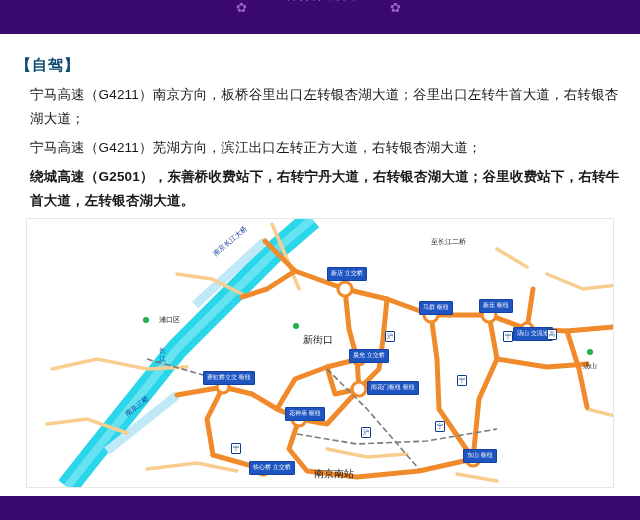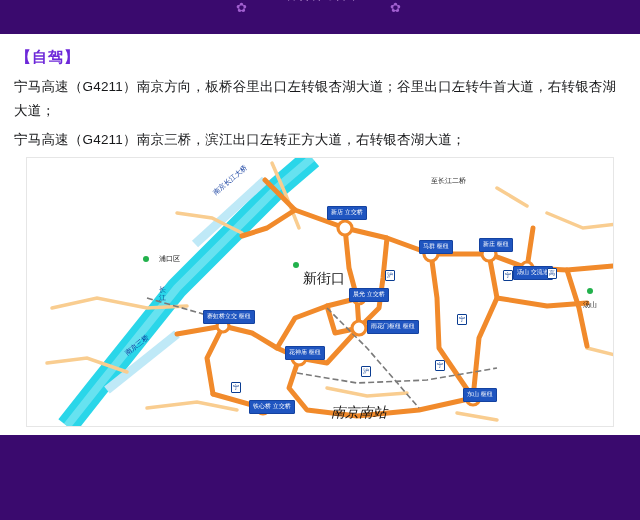--- a/index.html
+++ b/index.html
@@ -45,31 +45,31 @@
   }
   .leaf.l{left:236px;}
   .leaf.r{right:236px;}
 
   
   .white-card{
     background:#ffffff;
     padding:10px 14px 8px 14px;
   }
   .sec-title{
-    color:#6d28d9;
+    color:#0c4a6e;
     font-size:15px;
     font-weight:bold;
-    margin:4px 0 8px 2px;
+    margin:12px 0 8px 2px;
     letter-spacing:1px;
   }
   .para{
     color:#17181a;
     font-size:13.5px;
     line-height:24px;
-    margin:0 0 5px 0;
+    margin:0 0 5px 16px;
     letter-spacing:0.2px;
   }
   .para.last{font-weight:bold;}
 
   
   .map-wrap{
     position:relative;
     margin:4px 12px 0 12px;
     height:268px;
     background:#ffffff;
@@ -77,21 +77,21 @@
     border:1px solid #e6e6e6;
   }
   .map-svg{display:block;}
   .map-label{
     position:absolute;
     font-size:7px;
     color:#222;
     white-space:nowrap;
     line-height:9px;
   }
-  .map-label.city{font-size:14px;color:#111;}
+  .map-label.city{font-size:10px;color:#111;}
   .blue-tag{
     position:absolute;
     background:#1f55c0;
     color:#fff;
     font-size:6px;
     line-height:7.5px;
     padding:2px 3px;
     border-radius:1px;
     text-align:center;
     white-space:nowrap;
@@ -121,21 +121,22 @@
 
   <div class="logo-band">
     <div class="logo-cn">银杏湖公园</div>
     <div class="leaf l">✿</div>
     <div class="leaf r">✿</div>
   </div>
 
   <div class="white-card">
     <div class="sec-title">【自驾】</div>
     <p class="para">宁马高速（G4211）南京方向，板桥谷里出口左转银杏湖大道；谷里出口左转牛首大道，右转银杏湖大道；</p>
-    <p class="para">宁马高速（G4211）南京三桥，滨江出口左转正方大道，右转银杏湖大道；</p>
+    <p class="para">宁马高速（G4211）芜湖方向，滨江出口左转正方大道，右转银杏湖大道；</p>
+    <p class="para last">绕城高速（G2501），东善桥收费站下，右转宁丹大道，右转银杏湖大道；谷里收费站下，右转牛首大道，左转银杏湖大道。</p>
 
     <div class="map-wrap">
       <svg class="map-svg" width="614" height="268" viewBox="0 0 614 268">
         <rect x="0" y="0" width="614" height="268" fill="#ffffff"></rect>
 
         <path d="M40,268 L70,230 L110,180 L150,130 L200,80 L250,30 L285,0" stroke="#1fd4e8" stroke-width="22" fill="none" stroke-linecap="butt" opacity="0.95"></path>
         <path d="M40,268 L70,230 L110,180 L150,130 L200,80 L250,30 L285,0" stroke="#8fe9f5" stroke-width="8" fill="none" opacity="0.6"></path>
 
         <path d="M168,86 L238,22" stroke="#bfe9f7" stroke-width="9" fill="none"></path>
         <path d="M80,232 L150,176" stroke="#bfe9f7" stroke-width="9" fill="none"></path>
@@ -206,21 +207,21 @@
 
       <div class="map-label" style="left:132px;top:96px;">浦口区</div>
       <div class="green-dot" style="left:116px;top:98px;"></div>
 
       <div class="map-label city" style="left:276px;top:116px;">新街口</div>
       <div class="green-dot" style="left:266px;top:104px;"></div>
 
       <div class="map-label" style="left:556px;top:142px;">汤山</div>
       <div class="green-dot" style="left:560px;top:130px;"></div>
 
-      <div class="map-label city" style="left:304px;top:250px;color:#111;font-style:italic;">南京南站</div>
+      <div class="map-label city" style="left:287px;top:250px;color:#111;">南京南站</div>
 
       <div class="map-label" style="left:132px;top:128px;width:10px;white-space:normal;color:#0a4a8f;font-size:7px;line-height:8px;">长江</div>
 
       <div class="blue-tag" style="left:300px;top:48px;">新店
 立交桥</div>
       <div class="blue-tag" style="left:392px;top:82px;">马群
 枢纽</div>
       <div class="blue-tag" style="left:452px;top:80px;">新庄
 枢纽</div>
       <div class="blue-tag" style="left:486px;top:108px;">汤山

